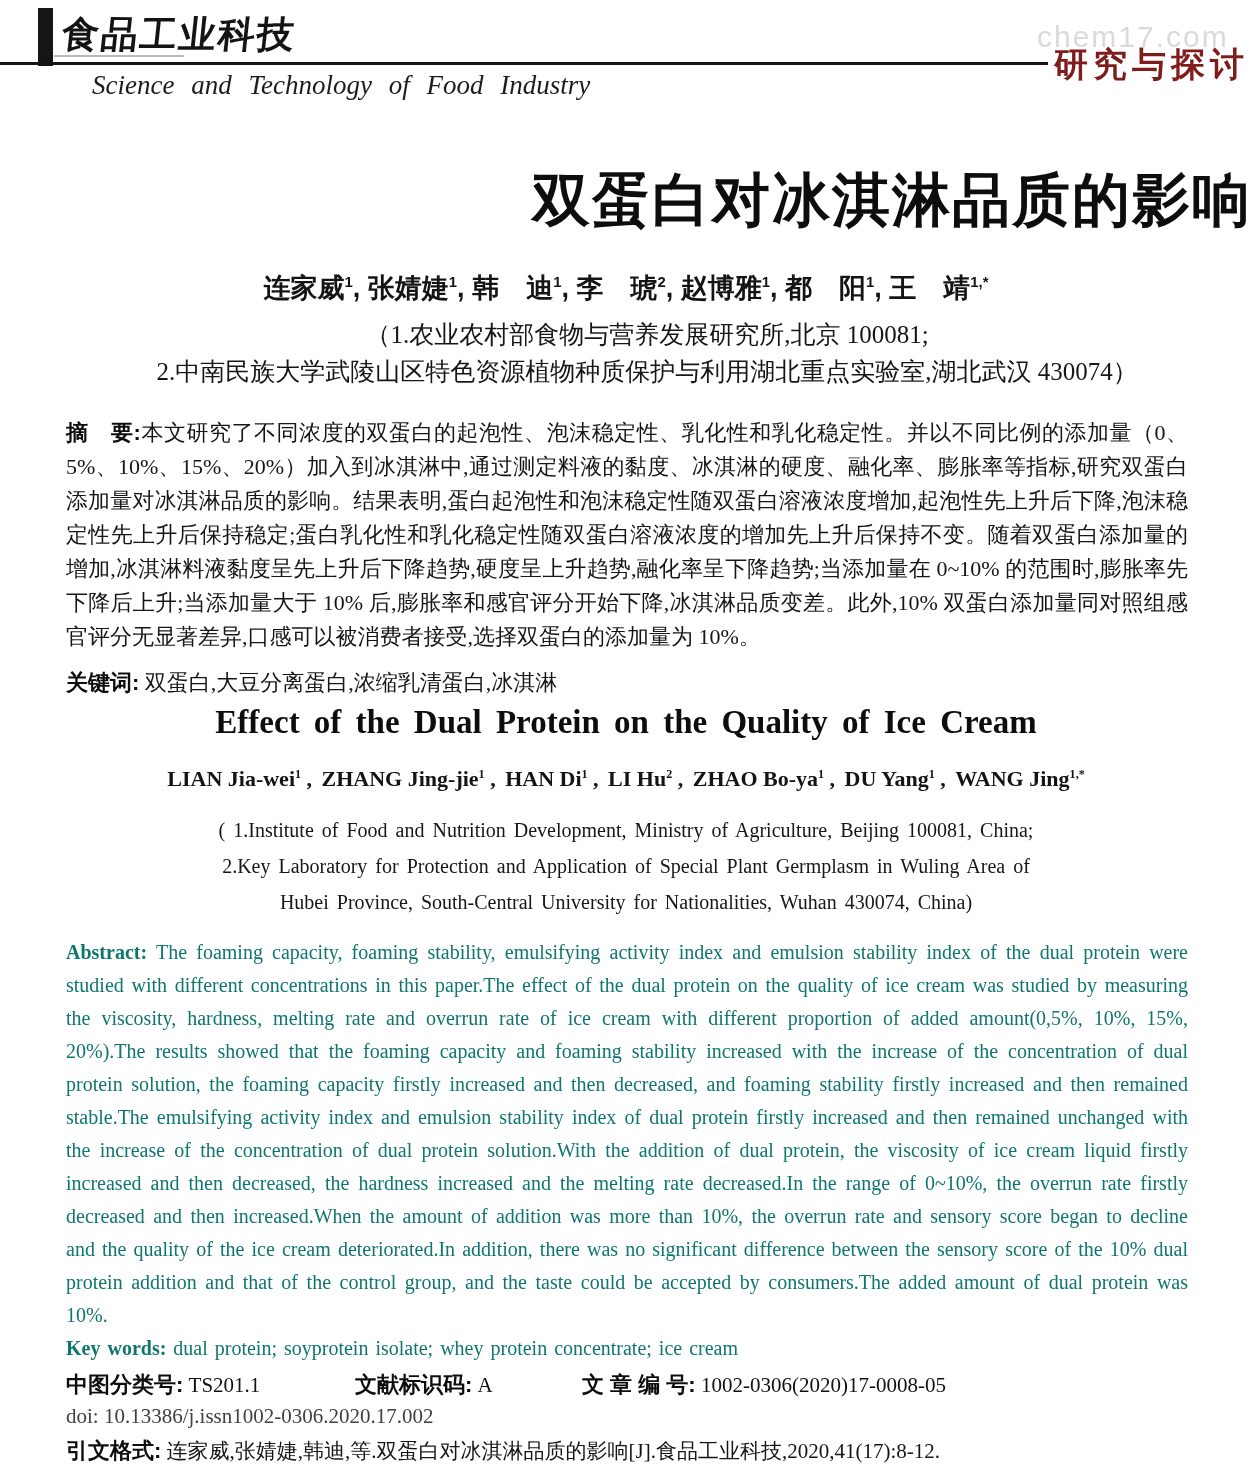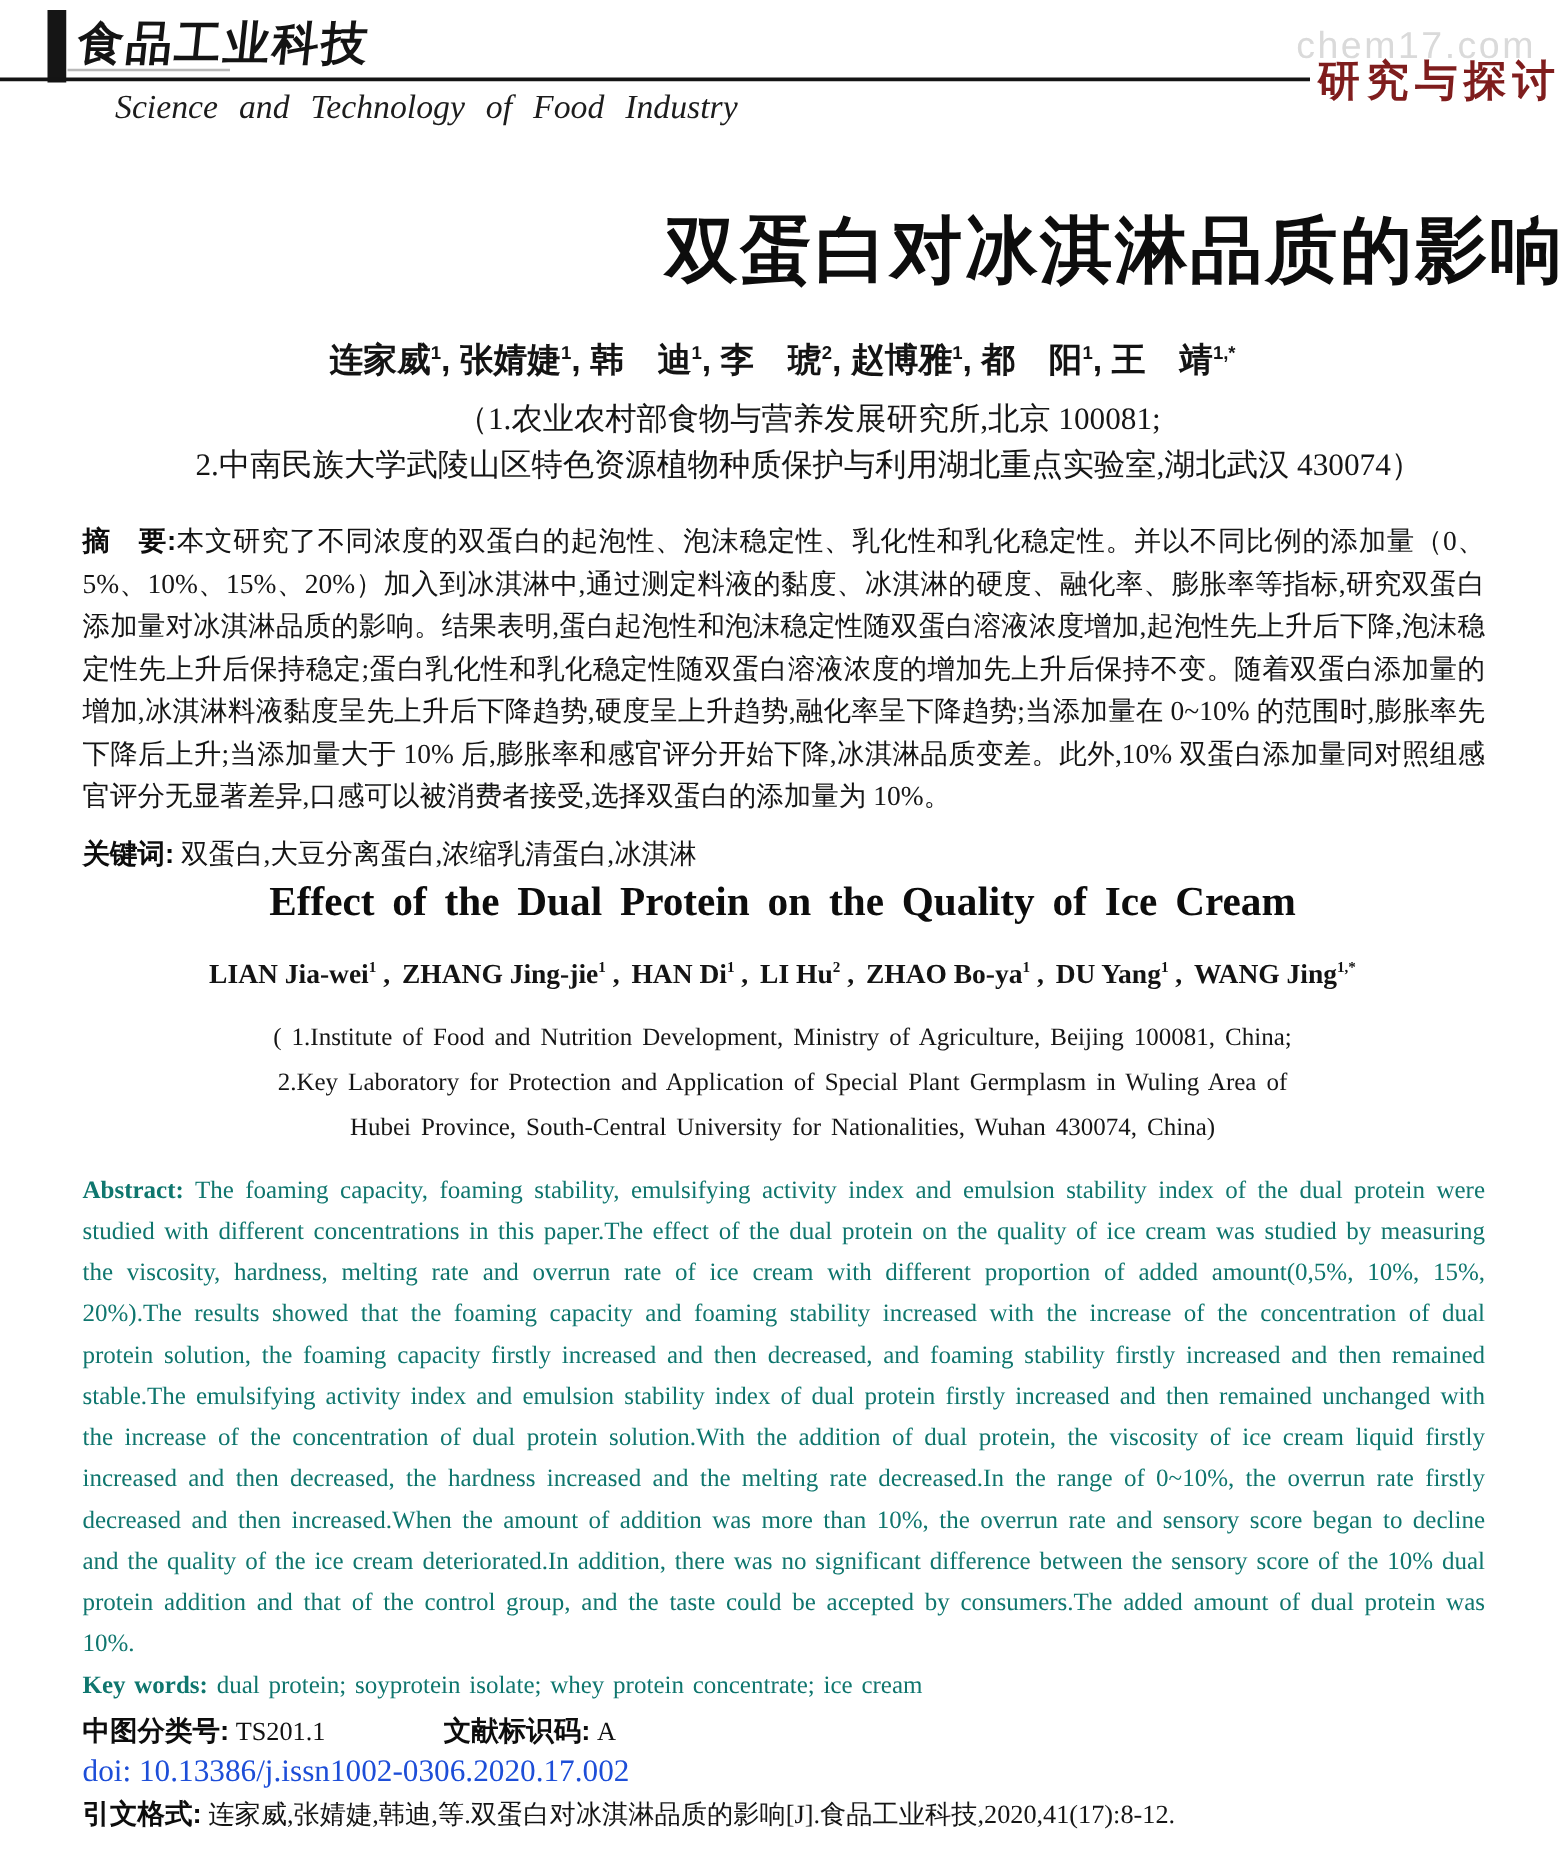--- a/index.html
+++ b/index.html
@@ -70,21 +70,21 @@
     font-size:20px;line-height:33px;text-align:justify;word-spacing:2px;color:#0f766e;
   }
   .abs-en .label-serif,.kw-en .label-serif{font-weight:bold;}
   
   .meta-row1{position:absolute;left:66px;top:1370px;width:1122px;height:30px;font-size:21px;}
   .meta-item{position:absolute;top:0;white-space:nowrap;}
   .meta-item.clc{left:0;}
   .meta-item.doccode{left:289px;}
   .meta-item.artid{left:516px;}
   .meta-label{font-family:"Liberation Sans",sans-serif;font-weight:bold;font-size:22px;color:#0d0d0d;}
-  .doi-row{position:absolute;left:66px;top:1404px;font-size:25px;color:#1d4ed8;}
+  .doi-row{position:absolute;left:66px;top:1404px;font-size:21px;color:#404040;}
   .cite-row{position:absolute;left:66px;top:1436px;font-size:21px;color:#151515;}
 </style>
 </head>
 <body>
 
 <div class="page">
 
   <div class="logo-bar"></div>
   <div class="logo-cn">食品工业科技</div>
   <div class="logo-underline"></div>
@@ -132,19 +132,20 @@
   </div>
 
   <div class="abs-en">
     <div><span class="label-serif">Abstract:</span> <span>The foaming capacity, foaming stability, emulsifying activity index and emulsion stability index of the dual protein were studied with different concentrations in this paper.The effect of the dual protein on the quality of ice cream was studied by measuring the viscosity, hardness, melting rate and overrun rate of ice cream with different proportion of added amount(0,5%, 10%, 15%, 20%).The results showed that the foaming capacity and foaming stability increased with the increase of the concentration of dual protein solution, the foaming capacity firstly increased and then decreased, and foaming stability firstly increased and then remained stable.The emulsifying activity index and emulsion stability index of dual protein firstly increased and then remained unchanged with the increase of the concentration of dual protein solution.With the addition of dual protein, the viscosity of ice cream liquid firstly increased and then decreased, the hardness increased and the melting rate decreased.In the range of 0~10%, the overrun rate firstly decreased and then increased.When the amount of addition was more than 10%, the overrun rate and sensory score began to decline and the quality of the ice cream deteriorated.In addition, there was no significant difference between the sensory score of the 10% dual protein addition and that of the control group, and the taste could be accepted by consumers.The added amount of dual protein was 10%.</span></div>
     <div class="kw-en"><span class="label-serif">Key words:</span> <span>dual protein; soyprotein isolate; whey protein concentrate; ice cream</span></div>
   </div>
 
   <div class="meta-row1">
     <span class="meta-item clc"><span class="meta-label">中图分类号:</span> <span>TS201.1</span></span>
     <span class="meta-item doccode"><span class="meta-label">文献标识码:</span> <span>A</span></span>
+    <span class="meta-item artid"><span class="meta-label">文 章 编 号:</span> <span>1002-0306(2020)17-0008-05</span></span>
   </div>
 
   <div class="doi-row"><span>doi:</span> <span>10.13386/j.issn1002-0306.2020.17.002</span></div>
 
   <div class="cite-row"><span class="meta-label">引文格式:</span> <span>连家威,张婧婕,韩迪,等.双蛋白对冰淇淋品质的影响[J].食品工业科技,2020,41(17):8-12.</span></div>
 
 </div>
 
 </body></html>

